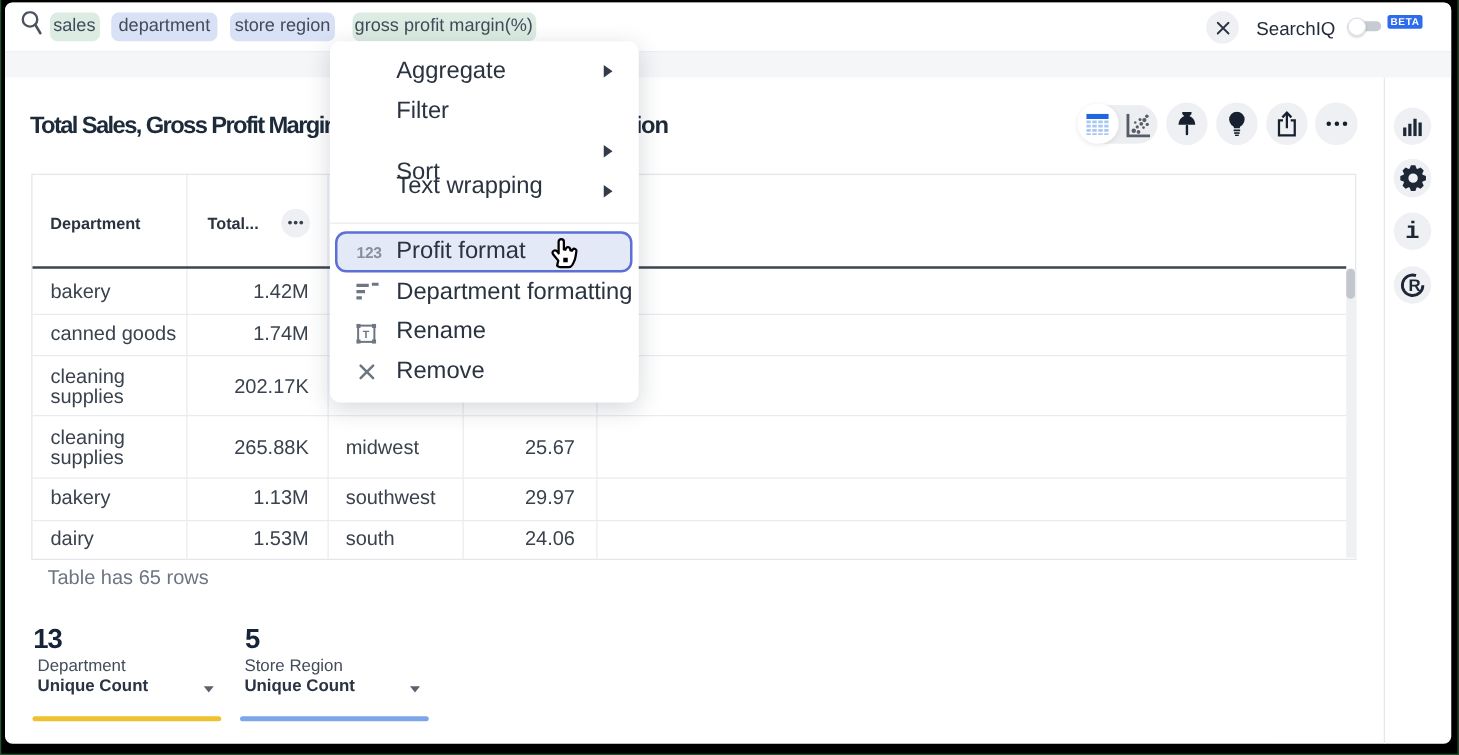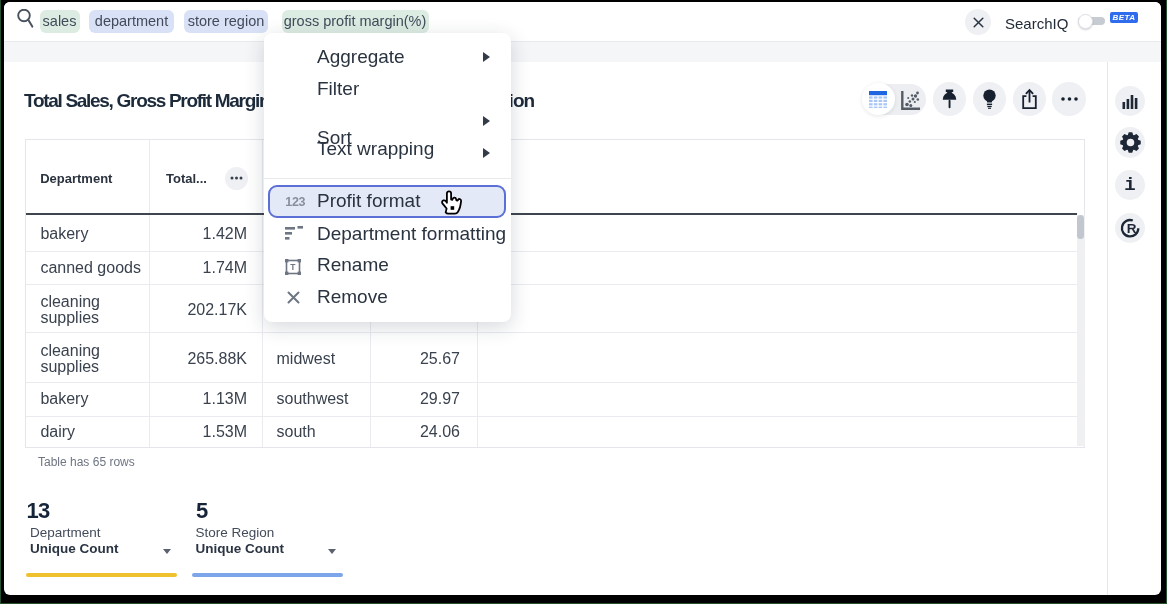--- a/index.html
+++ b/index.html
@@ -31,21 +31,21 @@
   .cell { position:absolute; font-size:16px; color:#3a424e; line-height:15.5px; }
   .num { text-align:right; }
 
   
   #menu { position:absolute; left:260px; top:31px; width:247px; height:289px; background:#fff; border-radius:8px; box-shadow:0 5px 20px rgba(30,40,60,0.18); }
   .mi { position:absolute; left:53px; font-size:19px; color:#2a3340; white-space:nowrap; line-height:17px; margin-top:-1px; }
   .arr { position:absolute; left:219px; width:0; height:0; border-left:7px solid #333b48; border-top:5px solid transparent; border-bottom:5px solid transparent; }
   #pill { position:absolute; left:4px; top:152px; width:238px; height:33px; background:#e4e9f8; border:2px solid #5b6fd7; border-radius:9px; }
 
   
-  #rowsnote { position:absolute; left:34px; top:453px; font-size:12px; color:#6e7582; line-height:15px; }
+  #rowsnote { position:absolute; left:34px; top:453px; font-size:16px; color:#6e7582; line-height:15px; }
   .card { position:absolute; top:494px; width:151px; height:81px; }
   .card .big { position:absolute; left:4.5px; top:4px; font-size:22px; font-weight:bold; color:#16243a; line-height:22px; letter-spacing:-0.8px; }
   .card .l1 { position:absolute; left:4px; top:29px; font-size:13.5px; color:#434c5a; line-height:15.5px; white-space:nowrap; }
   .card .l2 { position:absolute; left:4px; top:45px; font-size:13.5px; font-weight:bold; color:#2a3442; line-height:15.5px; }
   .card .bar { position:absolute; left:0; top:77px; width:151px; height:3.5px; border-radius:2px; }
   .caret { position:absolute; left:136.5px; top:53px; width:0; height:0; border-top:5px solid #5a6270; border-left:4.5px solid transparent; border-right:4.5px solid transparent; }
 </style>
 </head>
 <body>
 <div id="frame">
@@ -62,21 +62,21 @@
     <span class="token tok-g" style="left:277.5px;width:147px;">gross profit margin(%)</span>
     <div class="circ" style="left:961px;top:7px;width:26px;height:26px;">
       <svg width="11" height="11" viewBox="0 0 11 11">
             <path d="M1.2 1.2 L9.8 9.8 M9.8 1.2 L1.2 9.8" stroke="#2b3442" stroke-width="1.5" stroke-linecap="round"></path>
           </svg>
     </div>
     <span class="abs" style="left:1001px;top:13px;font-size:15px;color:#222b38;line-height:17px;">SearchIQ</span>
 
     <div class="abs" style="left:1074px;top:15px;width:27px;height:8px;background:#c7cbd2;border-radius:4px;"></div>
     <div class="abs" style="left:1073.5px;top:11.5px;width:15px;height:15px;background:#fff;border:1px solid #dde1e8;border-radius:50%;box-shadow:0 1px 2px rgba(0,0,0,0.18);"></div>
-    <div class="abs" style="left:1106px;top:9.5px;width:28px;height:11.5px;background:#2e6ced;border-radius:2px;color:#fff;font-size:8px;font-weight:bold;text-align:center;line-height:11.5px;letter-spacing:0.5px;font-style:italic;">BETA</div>
+    <div class="abs" style="left:1106px;top:9.5px;width:28px;height:11.5px;background:#2e6ced;border-radius:2px;color:#fff;font-size:8px;font-weight:bold;text-align:center;line-height:11.5px;letter-spacing:0.5px;">BETA</div>
   </div>
 
   <div id="strip"></div>
 
   <div id="sidebar-div"></div>
   <div class="circ" style="left:1110.75px;top:83.75px;width:30.5px;height:30.5px;">
     <svg width="16" height="15" viewBox="0 0 16 15">
           <g fill="#1d2736">
             <rect x="0.5" y="8" width="2.6" height="7"></rect>
             <rect x="4.6" y="5" width="2.6" height="10"></rect>

